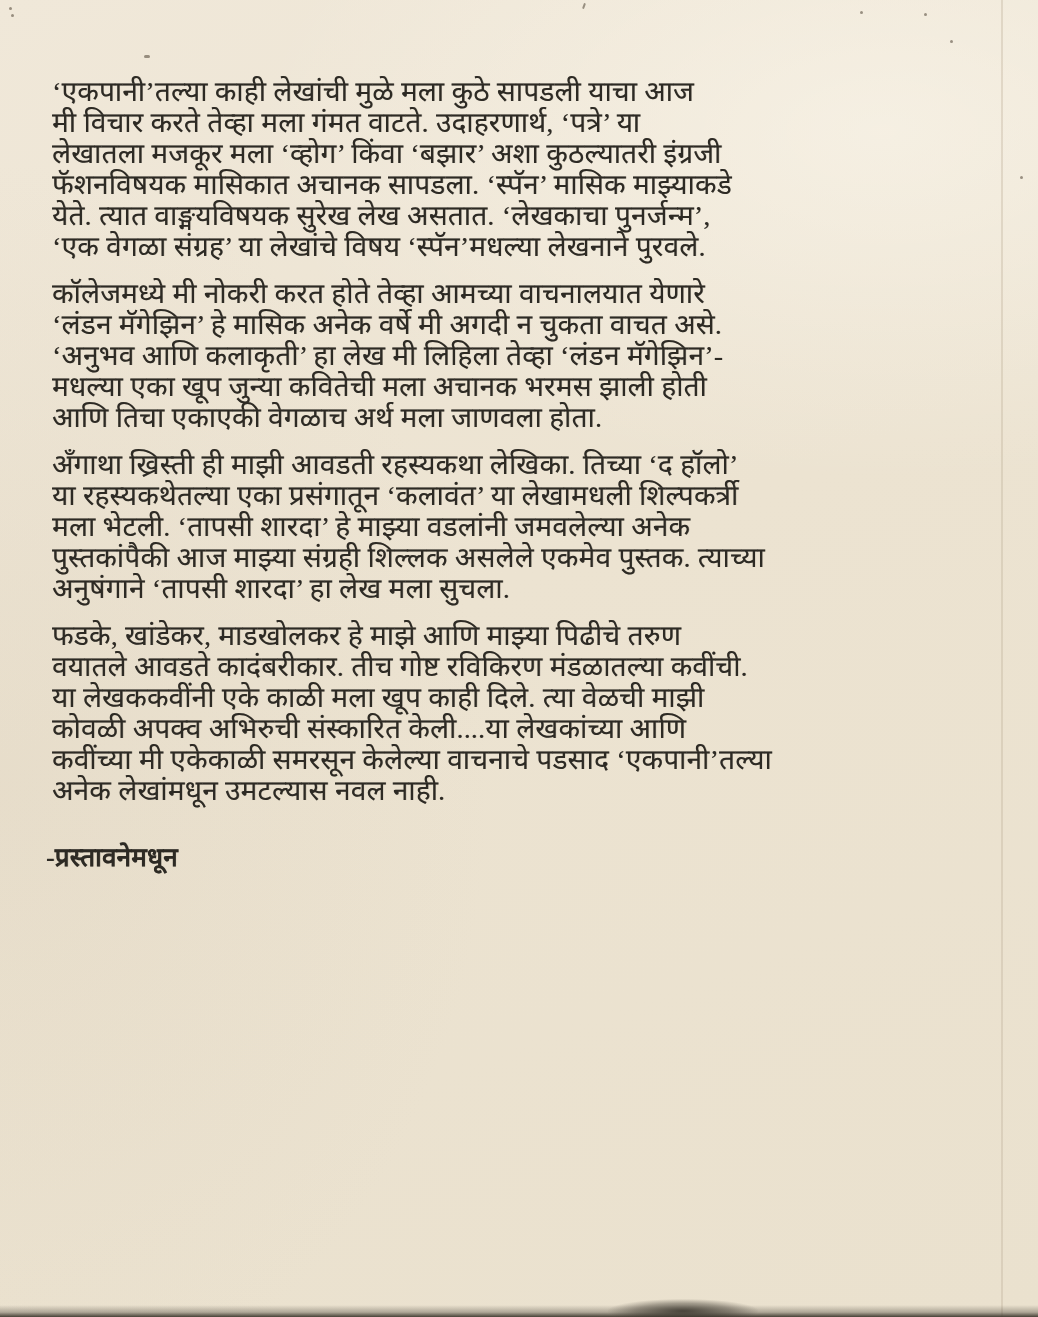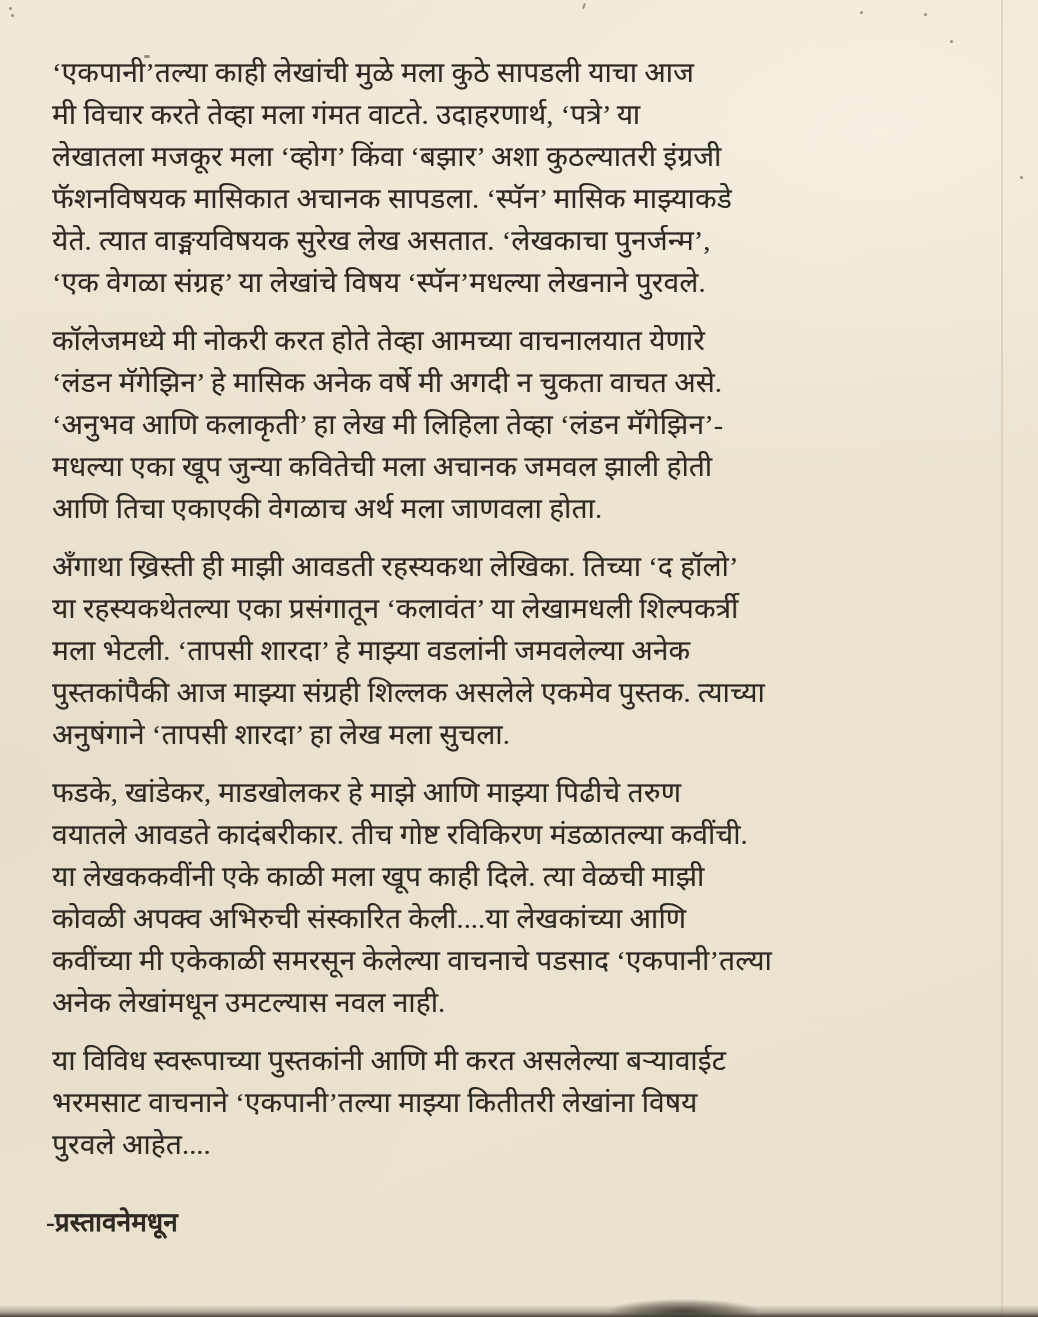--- a/index.html
+++ b/index.html
@@ -11,25 +11,25 @@
     background:
       radial-gradient(ellipse 900px 500px at 85% 10%, rgba(255,252,244,0.45), rgba(255,252,244,0) 70%),
       radial-gradient(ellipse 700px 900px at 0% 60%, rgba(215,203,182,0.25), rgba(215,203,182,0) 70%),
       linear-gradient(160deg, #f0e8d9 0%, #ece3d1 45%, #eae1ce 100%);
     overflow: hidden;
     font-family: "Liberation Serif", "DejaVu Serif", serif;
   }
   .text-block {
     position: absolute;
     left: 52px;
-    top: 52px;
+    top: 76px;
     width: 950px;
     color: #2d2a24;
     font-size: 28px;
-    line-height: 42px;
+    line-height: 31px;
     letter-spacing: 0.2px;
   }
   .para {
     margin: 0 0 16px 0;
     white-space: pre-line;
     text-shadow: 0.4px 0.4px 0 rgba(45,42,36,0.35);
   }
   .signature {
     margin-top: 36px;
     margin-left: -6px;
@@ -84,36 +84,33 @@
   <div class="text-block">
     <p class="para">‘एकपानी’तल्या काही लेखांची मुळे मला कुठे सापडली याचा आज
 मी विचार करते तेव्हा मला गंमत वाटते. उदाहरणार्थ, ‘पत्रे’ या
 लेखातला मजकूर मला ‘व्होग’ किंवा ‘बझार’ अशा कुठल्यातरी इंग्रजी
 फॅशनविषयक मासिकात अचानक सापडला. ‘स्पॅन’ मासिक माझ्याकडे
 येते. त्यात वाङ्मयविषयक सुरेख लेख असतात. ‘लेखकाचा पुनर्जन्म’,
 ‘एक वेगळा संग्रह’ या लेखांचे विषय ‘स्पॅन’मधल्या लेखनाने पुरवले.</p>
     <p class="para">कॉलेजमध्ये मी नोकरी करत होते तेव्हा आमच्या वाचनालयात येणारे
 ‘लंडन मॅगेझिन’ हे मासिक अनेक वर्षे मी अगदी न चुकता वाचत असे.
 ‘अनुभव आणि कलाकृती’ हा लेख मी लिहिला तेव्हा ‘लंडन मॅगेझिन’-
-मधल्या एका खूप जुन्या कवितेची मला अचानक जमवल झाली होती
+मधल्या एका खूप जुन्या कवितेची मला अचानक भरमस झाली होती
 आणि तिचा एकाएकी वेगळाच अर्थ मला जाणवला होता.</p>
     <p class="para">अँगाथा ख्रिस्ती ही माझी आवडती रहस्यकथा लेखिका. तिच्या ‘द हॉलो’
 या रहस्यकथेतल्या एका प्रसंगातून ‘कलावंत’ या लेखामधली शिल्पकर्त्री
 मला भेटली. ‘तापसी शारदा’ हे माझ्या वडलांनी जमवलेल्या अनेक
 पुस्तकांपैकी आज माझ्या संग्रही शिल्लक असलेले एकमेव पुस्तक. त्याच्या
 अनुषंगाने ‘तापसी शारदा’ हा लेख मला सुचला.</p>
     <p class="para">फडके, खांडेकर, माडखोलकर हे माझे आणि माझ्या पिढीचे तरुण
 वयातले आवडते कादंबरीकार. तीच गोष्ट रविकिरण मंडळातल्या कवींची.
 या लेखककवींनी एके काळी मला खूप काही दिले. त्या वेळची माझी
 कोवळी अपक्व अभिरुची संस्कारित केली....या लेखकांच्या आणि
 कवींच्या मी एकेकाळी समरसून केलेल्या वाचनाचे पडसाद ‘एकपानी’तल्या
 अनेक लेखांमधून उमटल्यास नवल नाही.</p>
-    <p class="para">या विविध स्वरूपाच्या पुस्तकांनी आणि मी करत असलेल्या बऱ्यावाईट
-भरमसाट वाचनाने ‘एकपानी’तल्या माझ्या कितीतरी लेखांना विषय
-पुरवले आहेत....</p>
     <div class="signature">-प्रस्तावनेमधून</div>
   </div>
 
   <div class="speck" style="left:9px;  top:7px;   width:3px; height:3px;"></div>
   <div class="speck" style="left:11px; top:14px;  width:3px; height:3px;"></div>
   <div class="speck" style="left:144px;top:55px;  width:6px; height:3px; border-radius:2px;"></div>
   <div class="speck" style="left:583px;top:3px;   width:2px; height:6px; border-radius:1px; transform:rotate(20deg);"></div>
   <div class="speck" style="left:860px;top:11px;  width:3px; height:3px;"></div>
   <div class="speck" style="left:924px;top:13px;  width:3px; height:3px;"></div>
   <div class="speck" style="left:950px;top:40px;  width:3px; height:3px;"></div>

